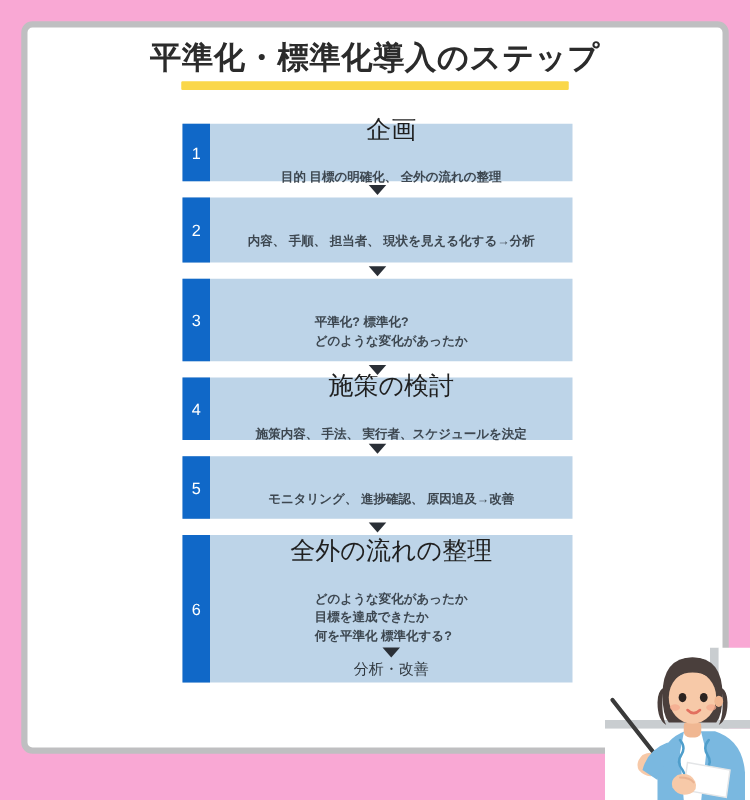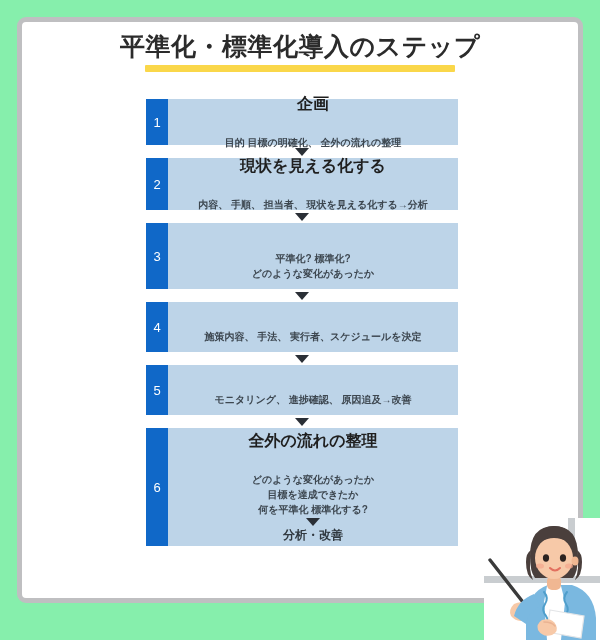--- a/index.html
+++ b/index.html
@@ -12,21 +12,21 @@
     background: #ffffff;
     font-family: "Liberation Sans", "DejaVu Sans", sans-serif;
     overflow: hidden;
     position: relative;
   }
 
   #canvas {
     position: relative;
     width: 600px;
     height: 640px;
-    background: #86efac;
+    background: #f9a8d4;
   }
 
   
   #frame {
     position: absolute;
     left: 17px;
     top: 17px;
     width: 566px;
     height: 586px;
     box-sizing: border-box;
@@ -88,33 +88,32 @@
   .step-body {
     flex: 1 1 auto;
     display: flex;
     flex-direction: column;
     align-items: center;
     justify-content: center;
     padding: 7px 6px 8px 6px;
     box-sizing: border-box;
   }
   .step-heading {
-    font-size: 16px;
-    font-weight: bold;
+    font-size: 20px;
+    font-weight: normal;
     color: #1f1f1f;
     line-height: 22px;
     text-align: center;
     white-space: nowrap;
   }
   .step-detail {
     font-size: 10px;
     font-weight: bold;
     color: #3d4750;
     line-height: 15px;
-    text-align: center;
     margin-top: 20px;
     white-space: nowrap;
   }
   .step-detail-line {
     display: block;
   }
 
   
   .connector {
     height: 13px;
@@ -138,21 +137,21 @@
   }
   .tri-down-sm {
     width: 0;
     height: 0;
     border-left: 7px solid transparent;
     border-right: 7px solid transparent;
     border-top: 8px solid #2a2f36;
   }
   .step-footnote {
     font-size: 12px;
-    font-weight: bold;
+    font-weight: normal;
     color: #30383f;
     line-height: 17px;
     text-align: center;
     white-space: nowrap;
   }
 
   
   #illustration {
     position: absolute;
     left: 484px;
@@ -185,21 +184,20 @@
         </div>
       </div>
     </div>
     <div class="connector">
       <div class="tri-down"></div>
     </div>
 
     <div class="step-row" style="height:52px;">
       <div class="step-badge">2</div>
       <div class="step-body">
-        <div class="step-heading">現状を見える化する</div>
         <div class="step-detail">
           <span class="step-detail-line">内容、 手順、 担当者、 現状を見える化する→分析</span>
         </div>
       </div>
     </div>
     <div class="connector">
       <div class="tri-down"></div>
     </div>
 
     <div class="step-row" style="height:66px;">
@@ -211,20 +209,21 @@
         </div>
       </div>
     </div>
     <div class="connector">
       <div class="tri-down"></div>
     </div>
 
     <div class="step-row" style="height:50px;">
       <div class="step-badge">4</div>
       <div class="step-body">
+        <div class="step-heading">施策の検討</div>
         <div class="step-detail">
           <span class="step-detail-line">施策内容、 手法、 実行者、スケジュールを決定</span>
         </div>
       </div>
     </div>
     <div class="connector">
       <div class="tri-down"></div>
     </div>
 
     <div class="step-row" style="height:50px;">

